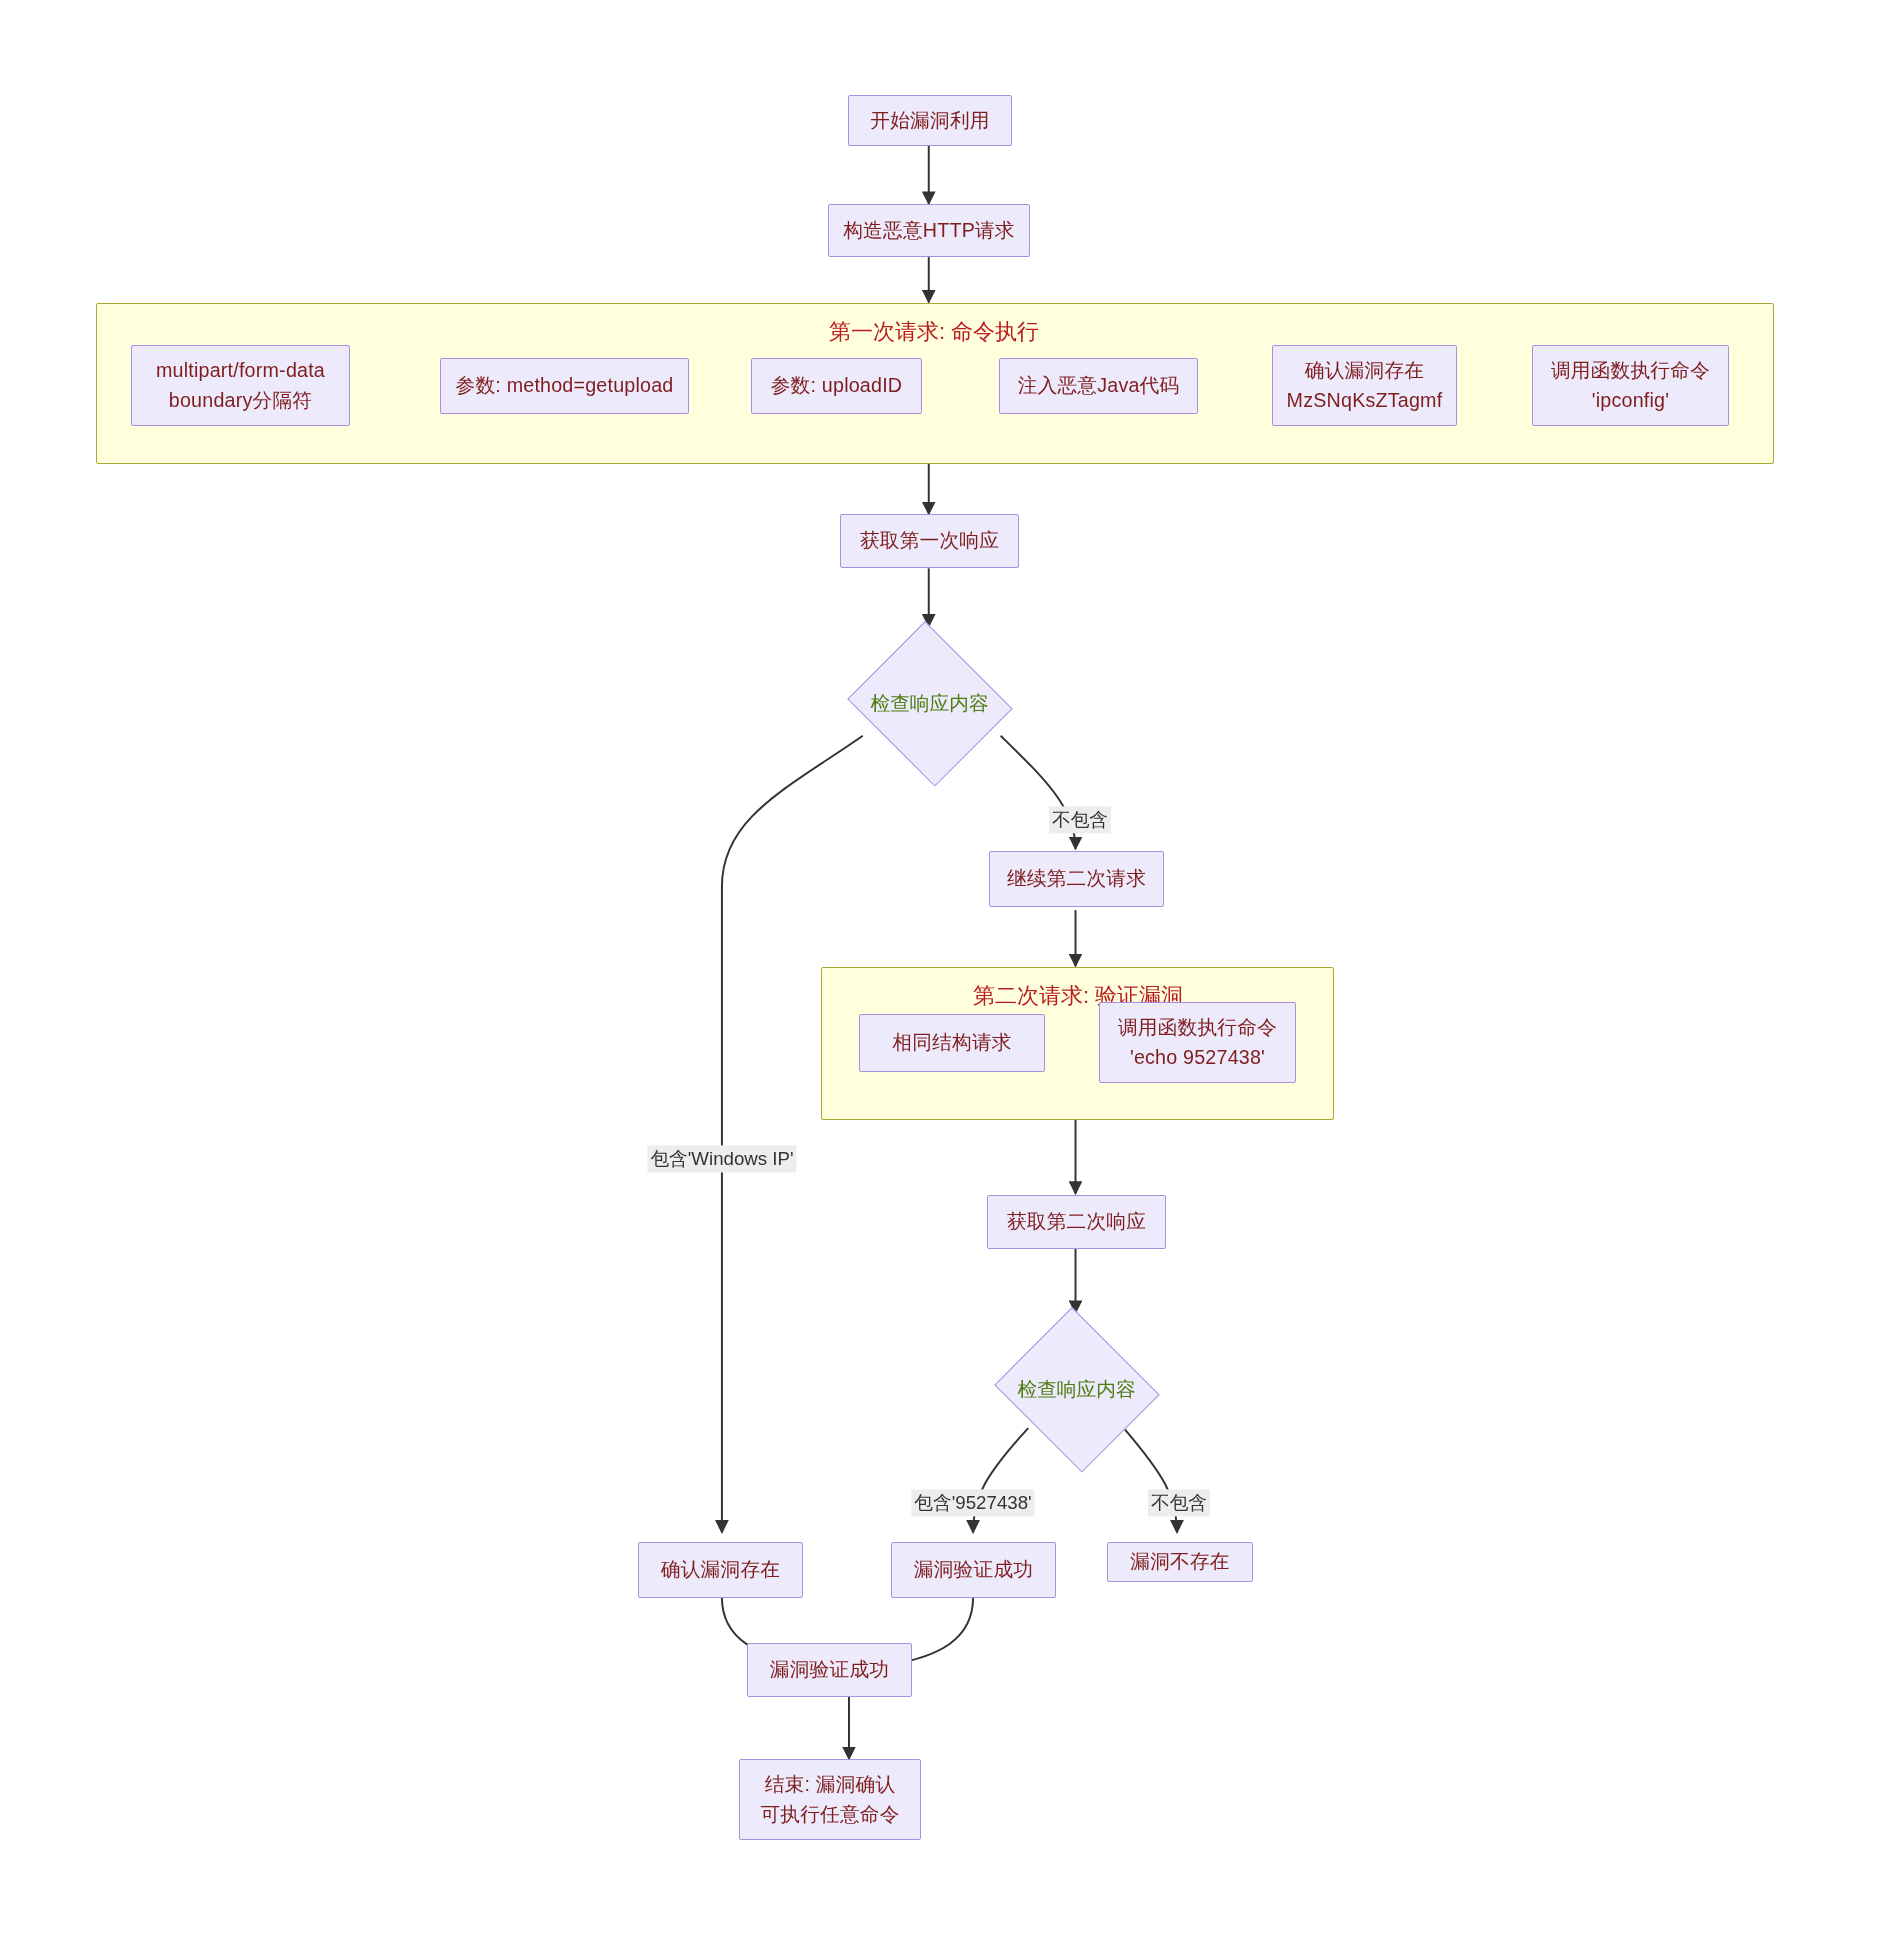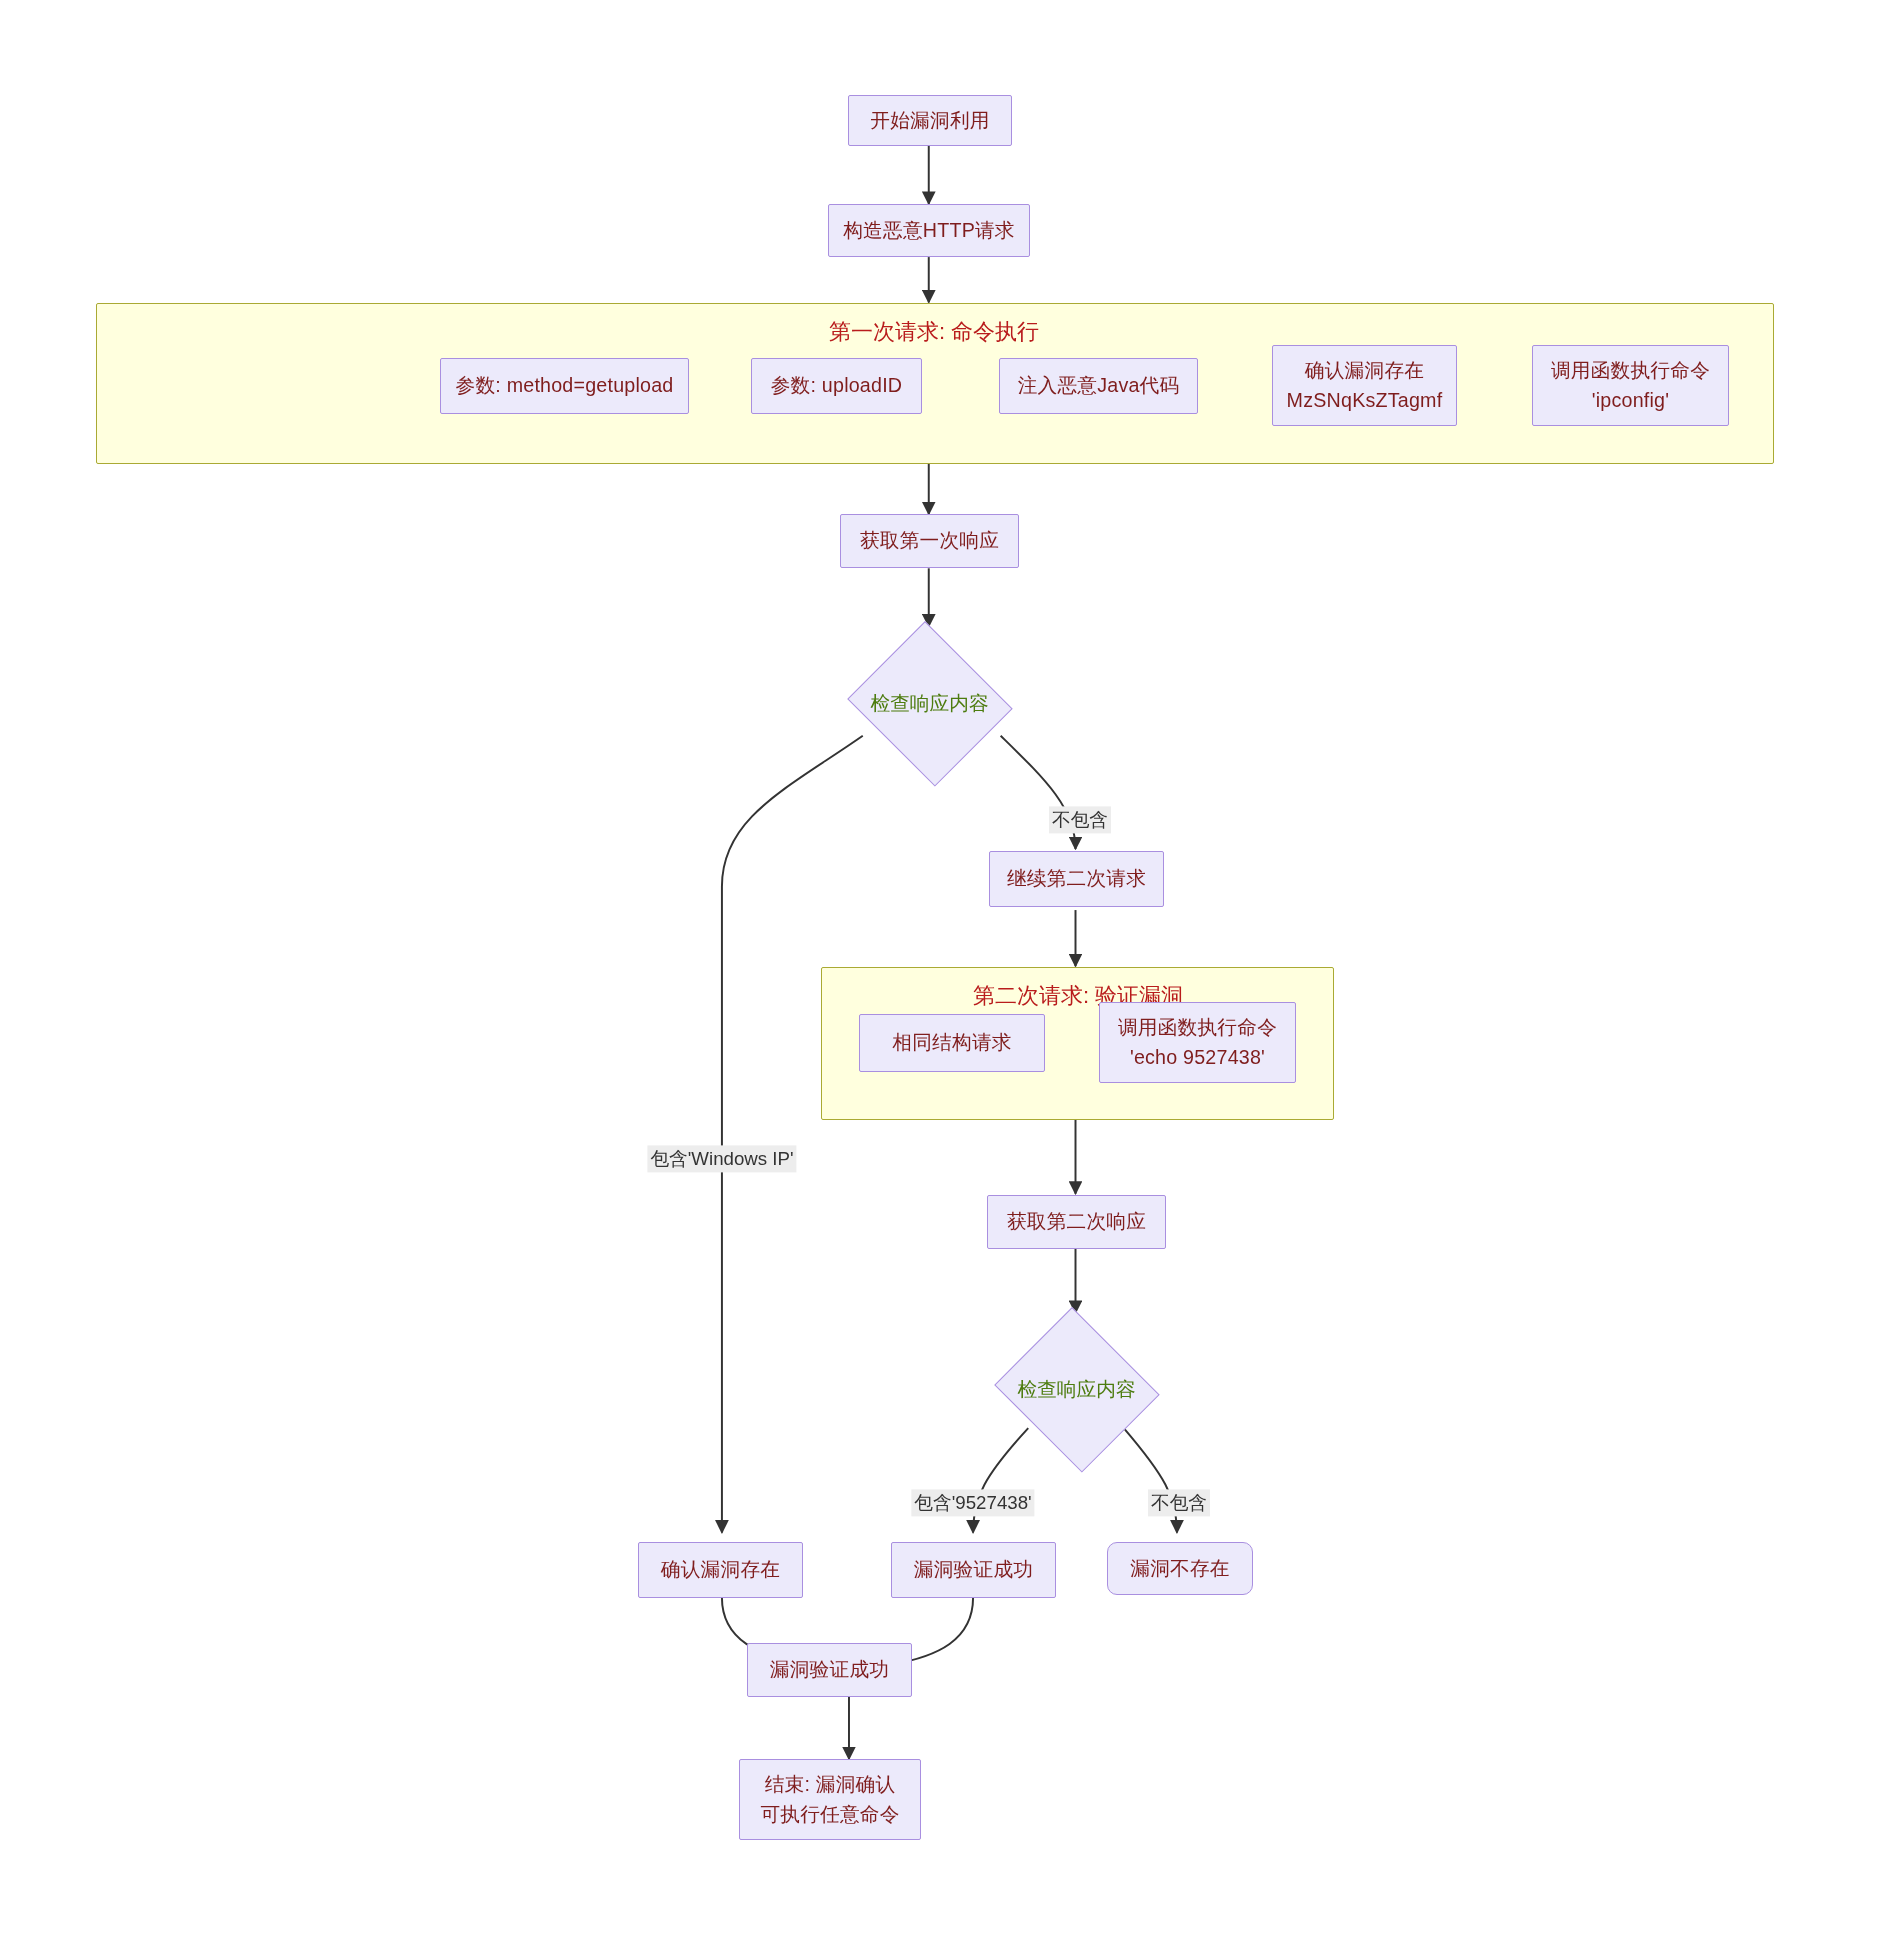--- a/index.html
+++ b/index.html
@@ -152,20 +152,22 @@
   <div class="subgraph" style="left:96px; top:303px; width:1678px; height:161px;"></div>
   <div class="subgraph-title" style="left:934px; top:317px;">第一次请求: 命令执行</div>
 
   <div class="subgraph" style="left:821px; top:967px; width:513px; height:153px;"></div>
   <div class="subgraph-title" style="left:1078px; top:981px;">第二次请求: 验证漏洞</div>
 
   <div class="node" style="left:848px; top:95px; width:164px; height:51px;">开始漏洞利用</div>
 
   <div class="node" style="left:828px; top:204px; width:202px; height:53px;">构造恶意HTTP请求</div>
 
+  <div class="node" style="left:131px; top:345px; width:219px; height:81px;">multipart/form-data
+boundary分隔符</div>
 
   <div class="node" style="left:440px; top:358px; width:249px; height:56px;">参数: method=getupload</div>
 
   <div class="node" style="left:751px; top:358px; width:171px; height:56px;">参数: uploadID</div>
 
   <div class="node" style="left:999px; top:358px; width:199px; height:56px;">注入恶意Java代码</div>
 
   <div class="node" style="left:1272px; top:345px; width:185px; height:81px;">确认漏洞存在
 MzSNqKsZTagmf</div>
 
@@ -190,21 +192,21 @@
 
   <div class="diamond" style="left:990px; top:1313px; width:173px; height:153px;">
     <div class="shape"></div>
     <div class="dlabel">检查响应内容</div>
   </div>
 
   <div class="node" style="left:638px; top:1542px; width:165px; height:56px;">确认漏洞存在</div>
 
   <div class="node" style="left:891px; top:1542px; width:165px; height:56px;">漏洞验证成功</div>
 
-  <div class="node" style="left:1107px; top:1542px; width:146px; height:53px;border-radius:10px;">漏洞不存在</div>
+  <div class="node" style="left:1107px; top:1542px; width:146px; height:40px;">漏洞不存在</div>
 
   <div class="node" style="left:747px; top:1643px; width:165px; height:54px;">漏洞验证成功</div>
 
   <div class="node" style="left:739px; top:1759px; width:182px; height:81px;">结束: 漏洞确认
 可执行任意命令</div>
 
   <div class="edge-label" style="left:722px; top:1159px;">包含'Windows IP'</div>
 
   <div class="edge-label" style="left:1080px; top:820px;">不包含</div>
 

